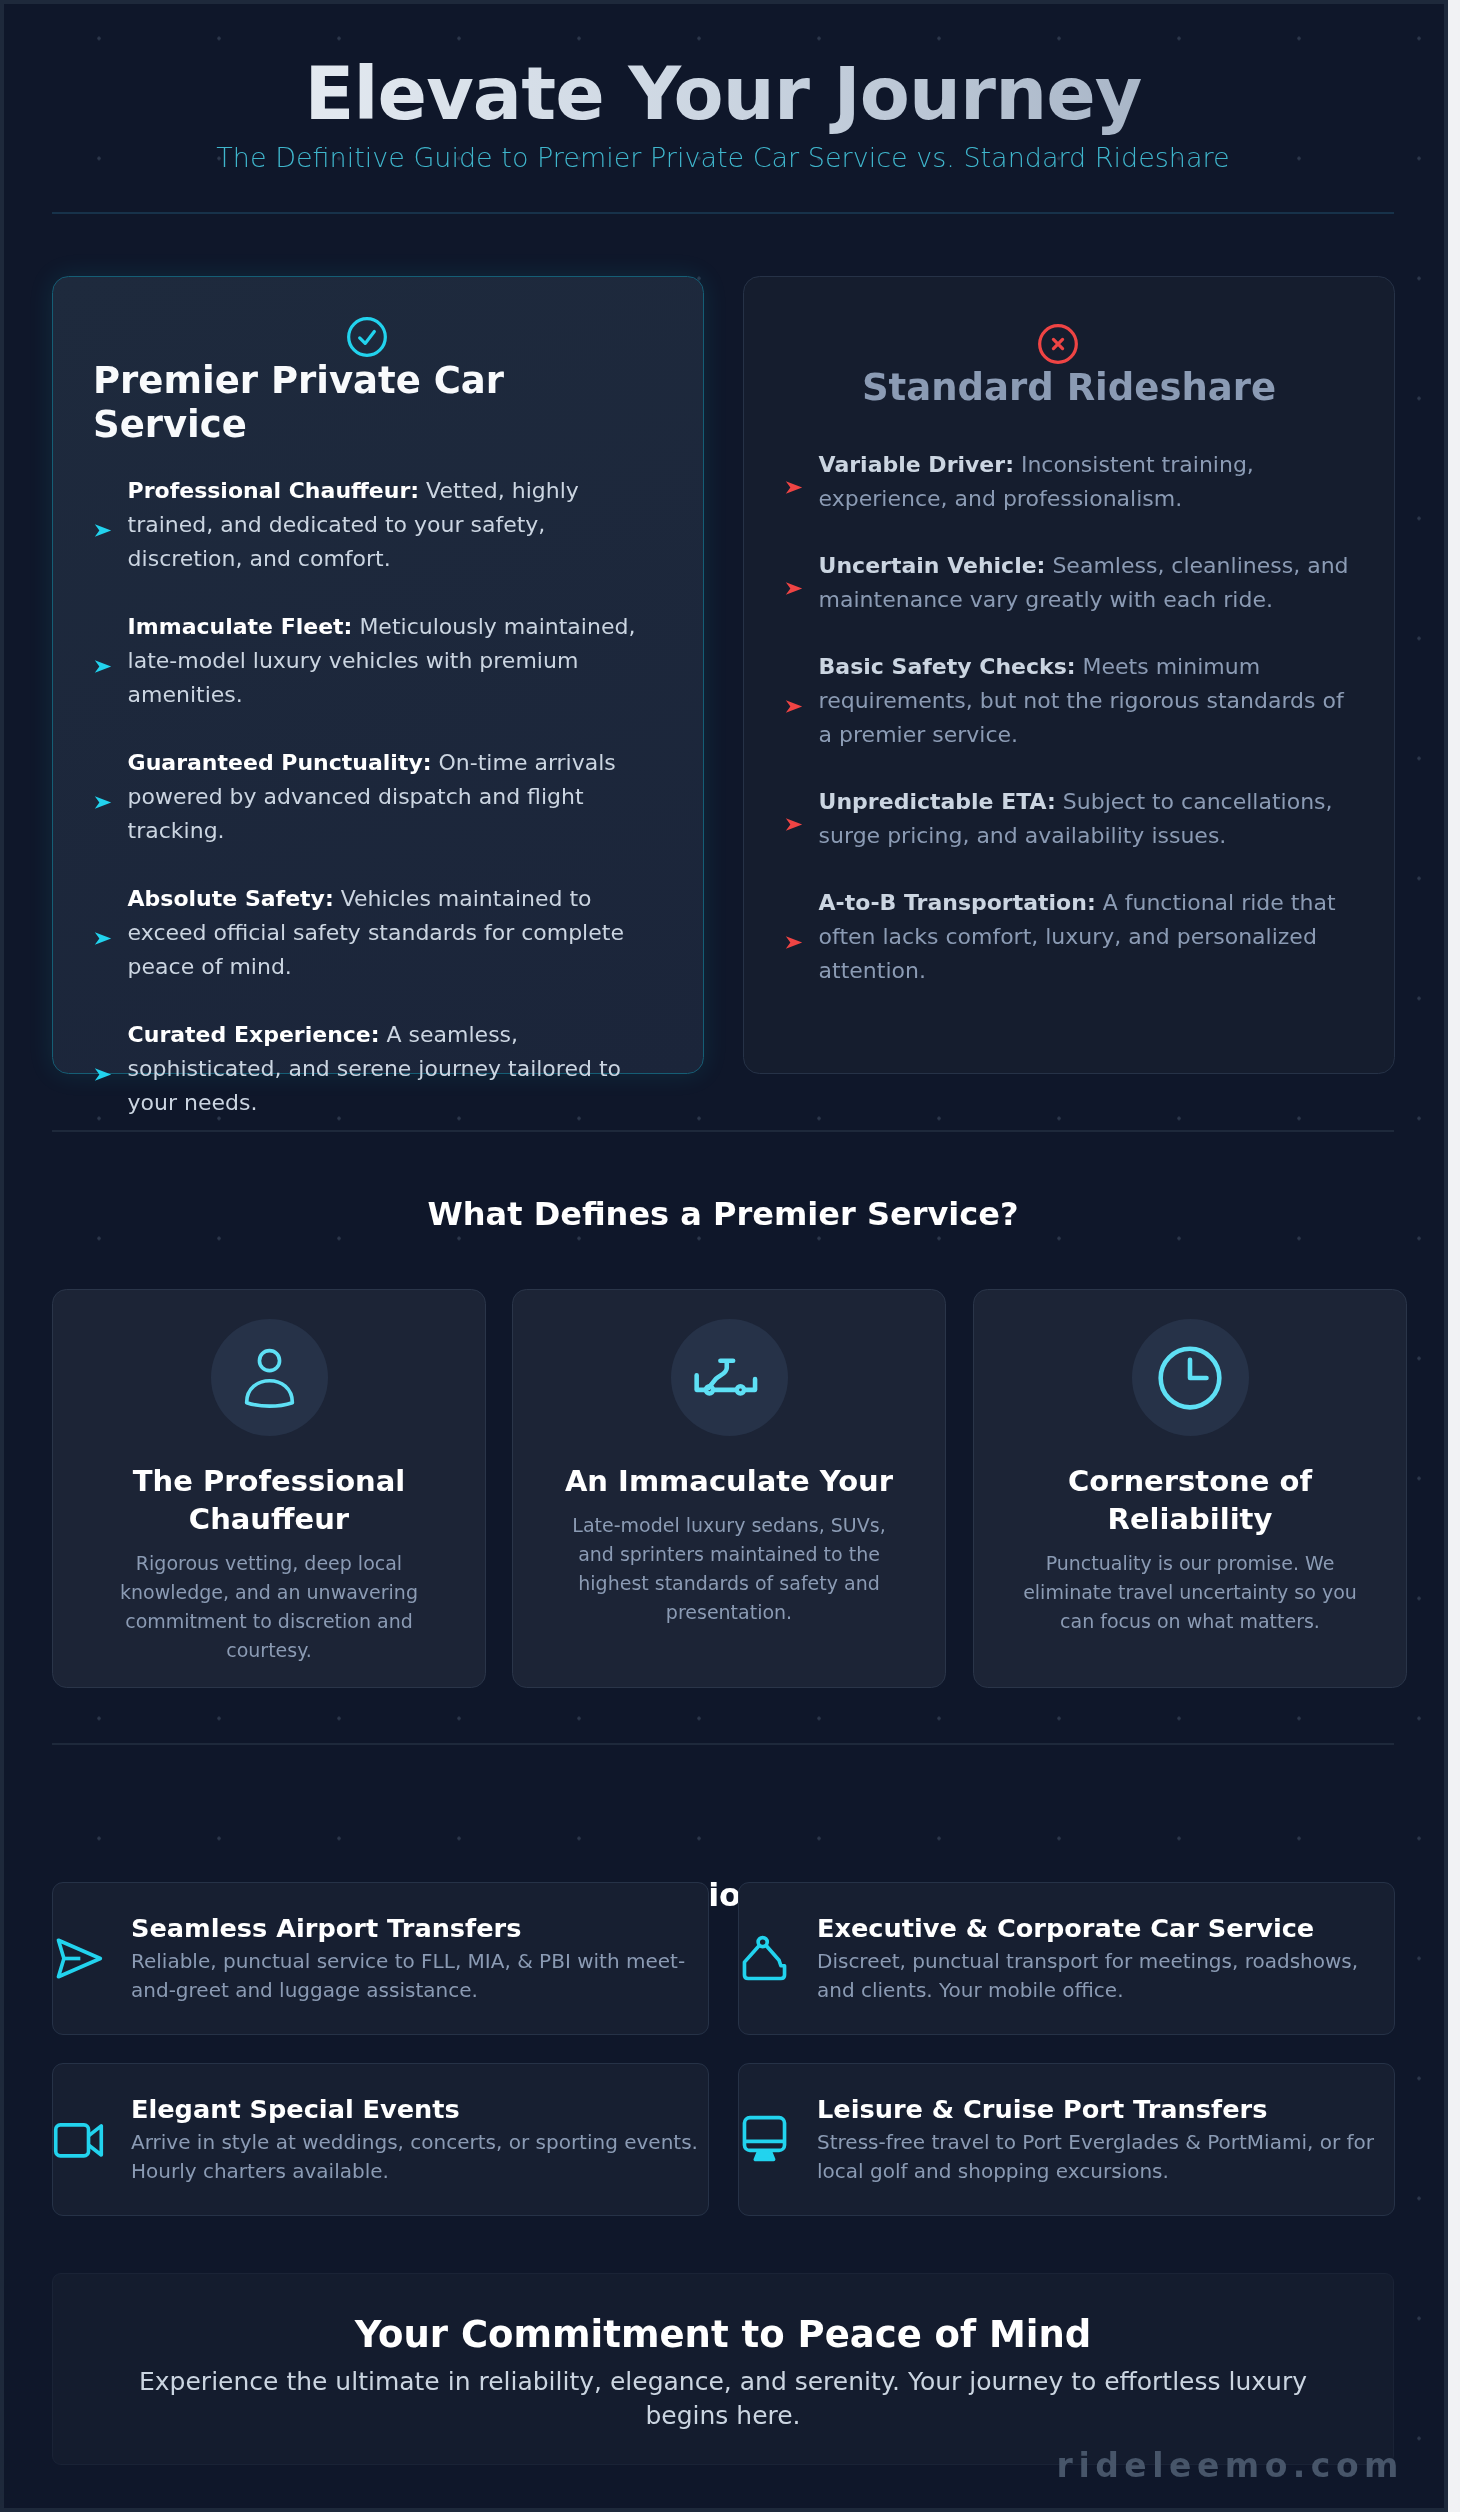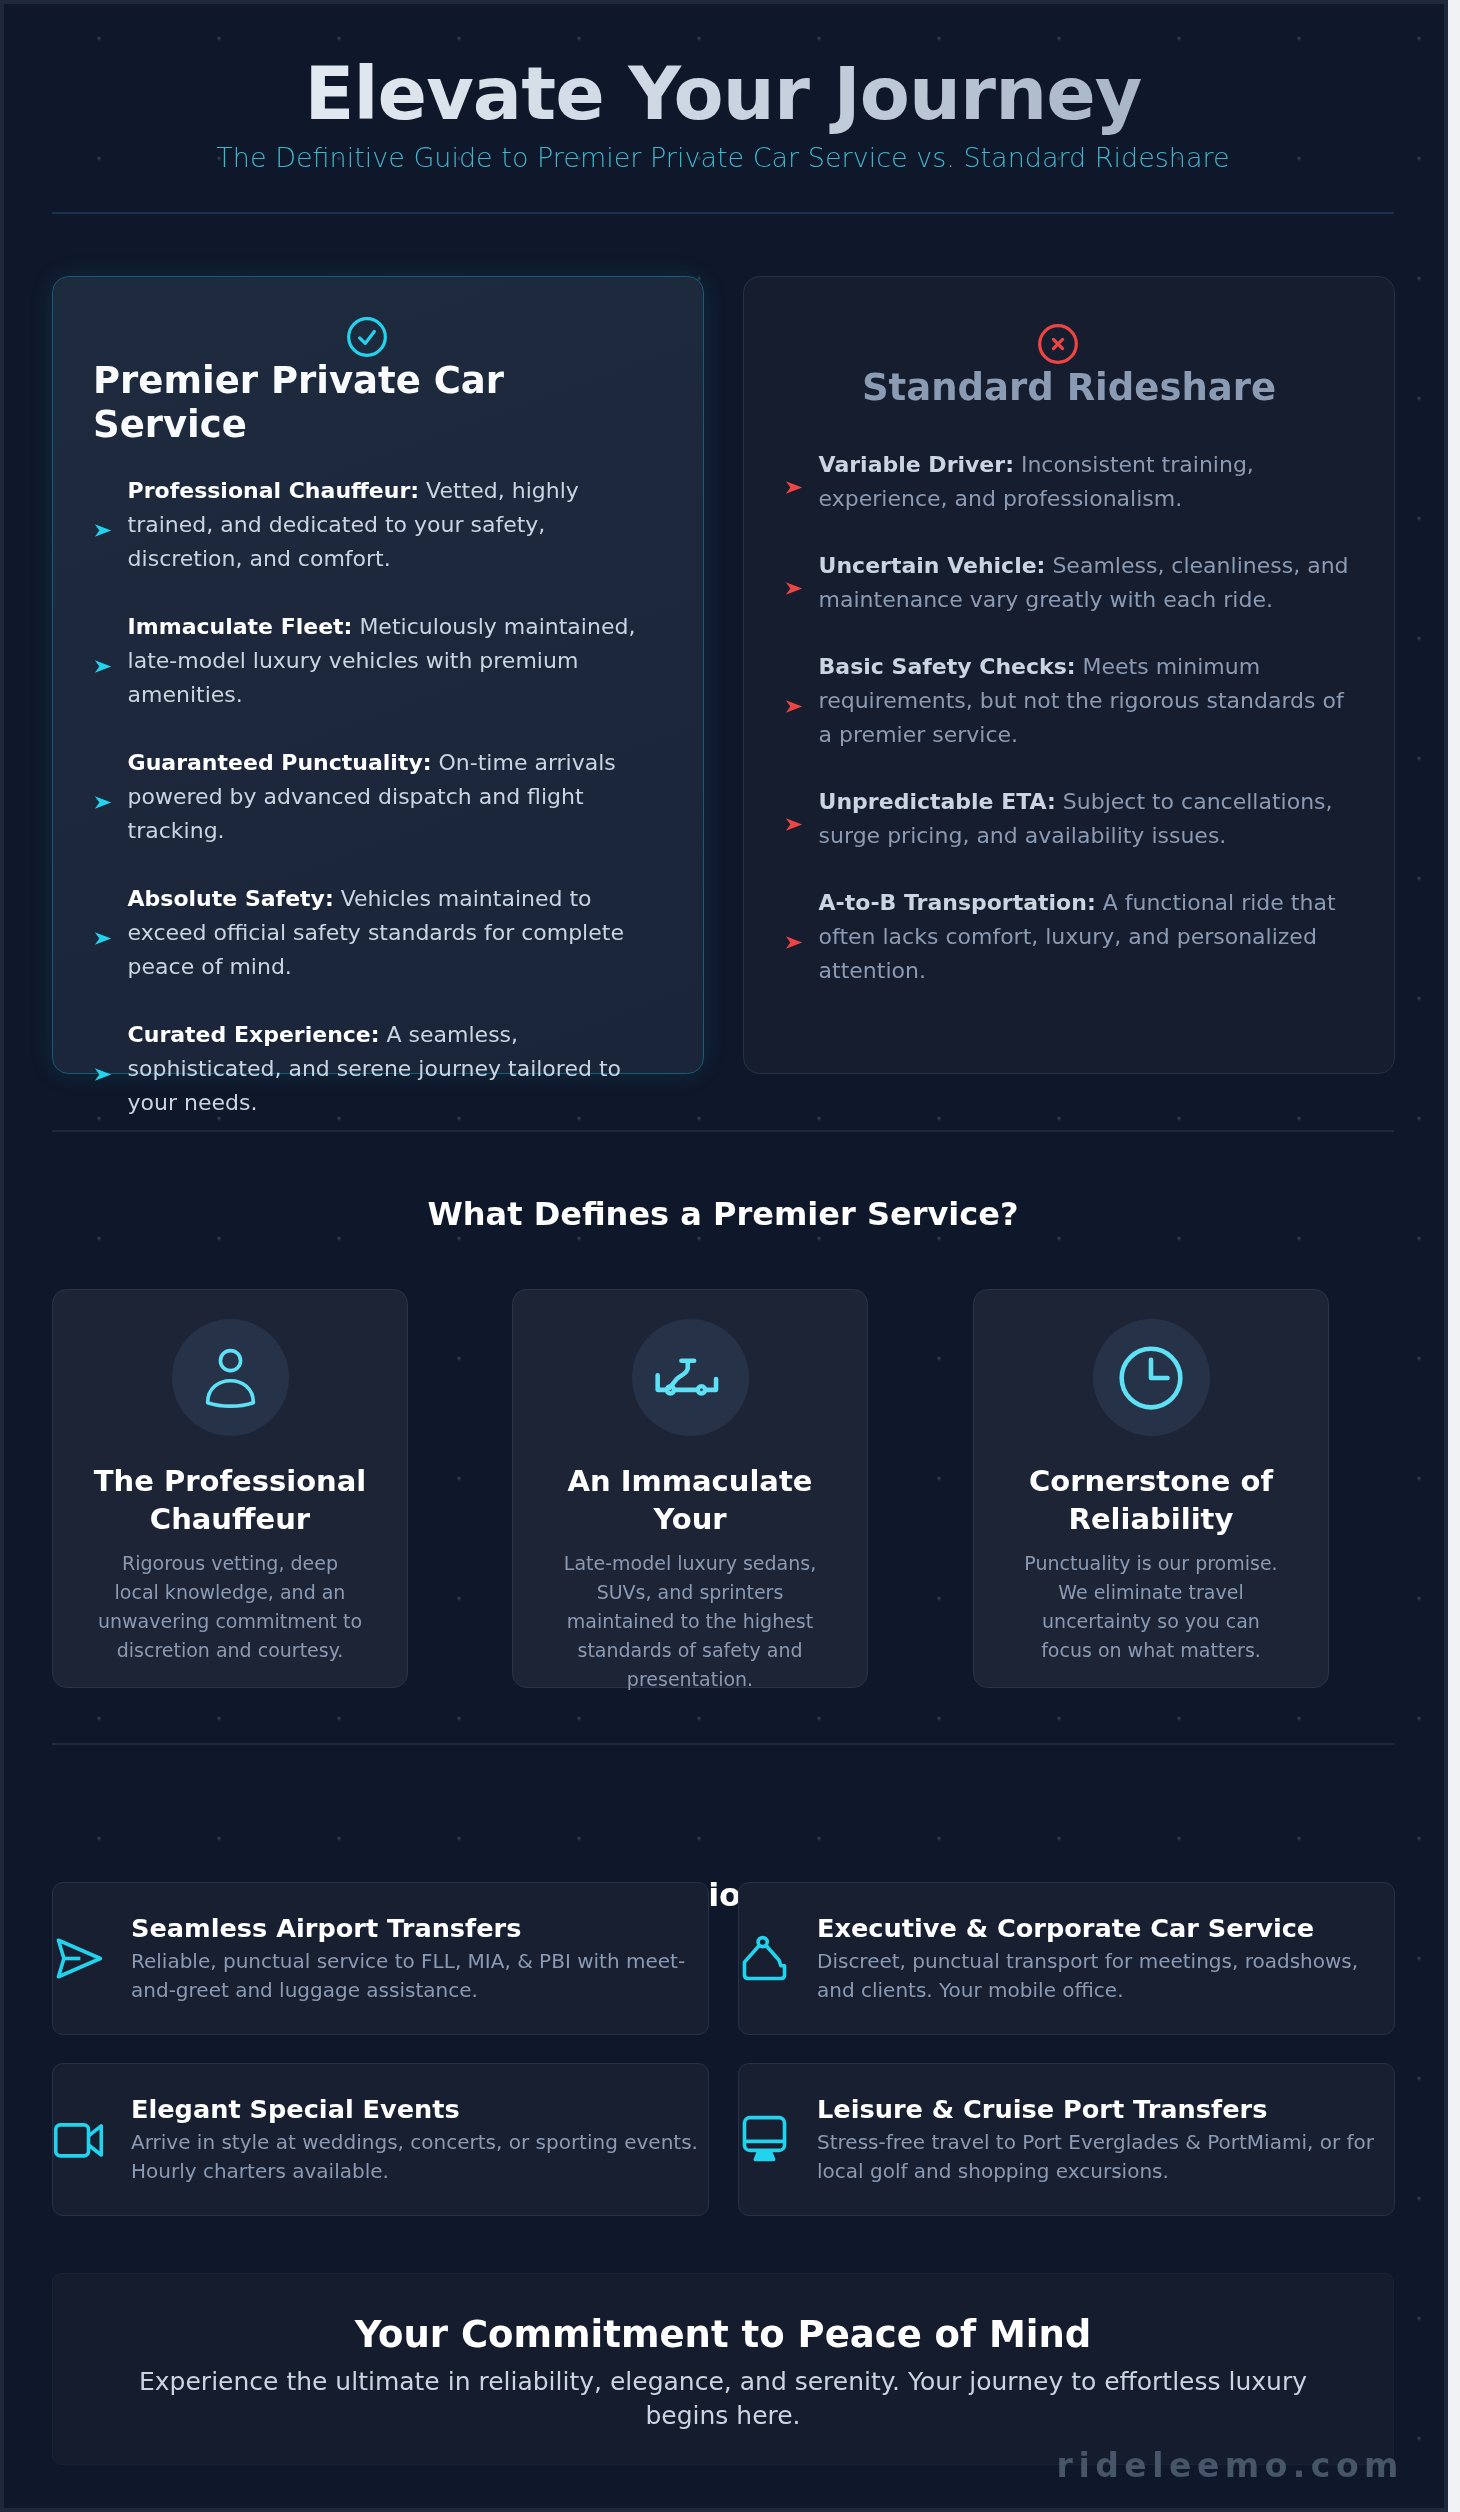--- a/index.html
+++ b/index.html
@@ -68,21 +68,21 @@
   .standard .bullets b { color: #cbd5e1; }
 
   
   .sec-title {
     position: absolute; left: 0; width: 1342px; text-align: center;
     font-size: 32px; font-weight: bold; color: #ffffff; line-height: 55px;
   }
 
   
   .feat-card {
-    position: absolute; top: 1285px; width: 356px; height: 399px;
+    position: absolute; top: 1285px; width: 434px; height: 399px;
     background: #1c2436; border: 1.8px solid #2a3549; border-radius: 14.6px;
     text-align: center;
   }
   .feat-icon-wrap {
     width: 117px; height: 117px; border-radius: 50%; background: #263248;
     margin: 29px auto 0 auto; display: flex; align-items: center; justify-content: center;
   }
   .feat-title { font-size: 29px; font-weight: bold; color: #ffffff; line-height: 38px; margin: 25.6px 25.6px 0 25.6px; }
   .feat-desc { font-size: 19px; color: #8b9bb4; line-height: 29px; margin: 11px 44px 0 44px; }
 

